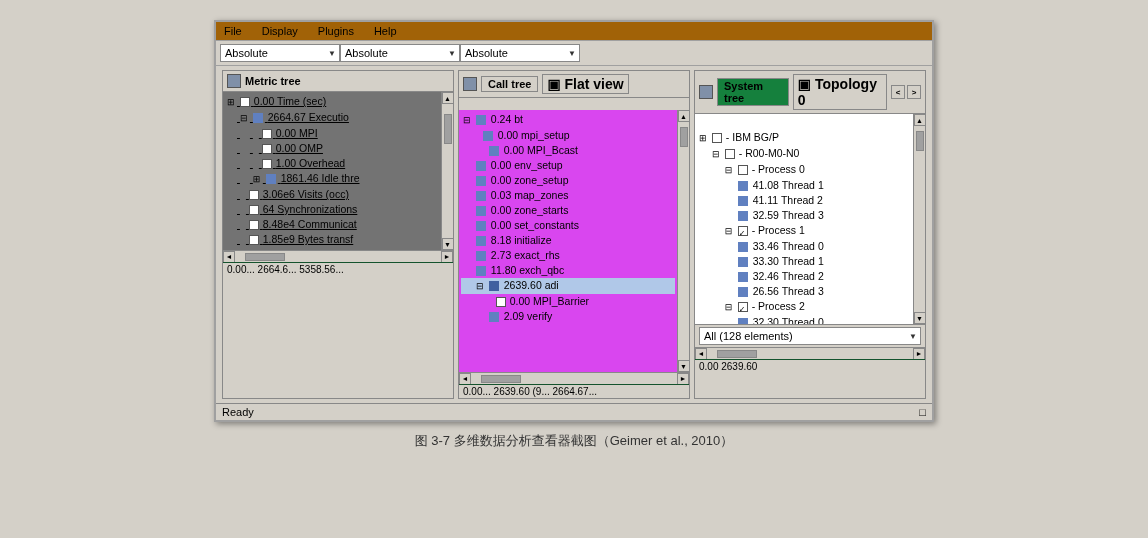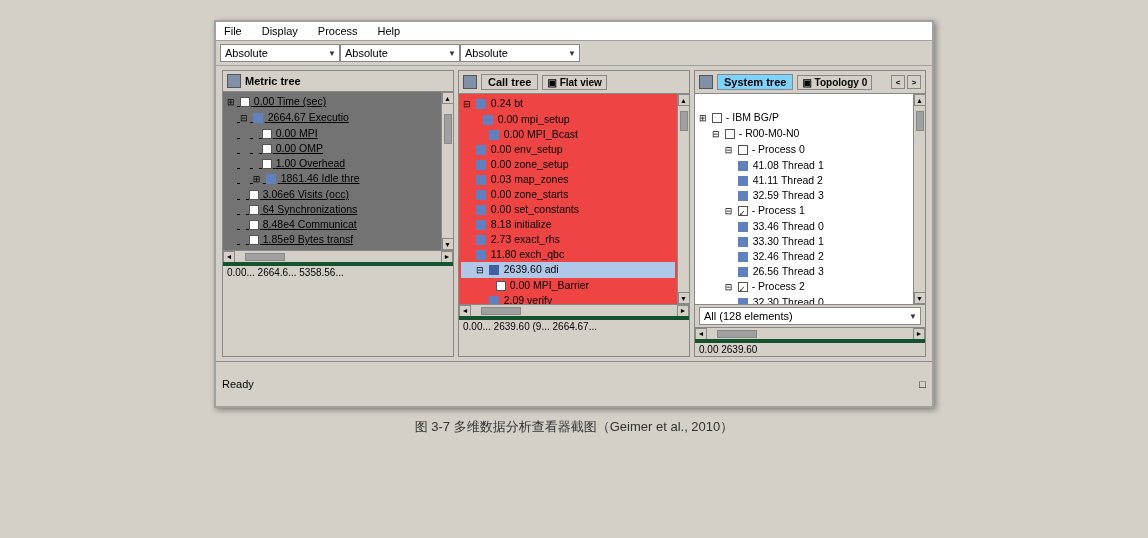--- a/index.html
+++ b/index.html
@@ -18,21 +18,21 @@
 
     .app-window {
       width: 720px;
       background: #d4d0c8;
       border: 2px solid #a0a0a0;
       box-shadow: 2px 2px 6px rgba(0,0,0,0.4);
     }
 
     
     .menu-bar {
-      background: #ffffff;
+      background: #a16207;
       border-bottom: 1px solid #a0a0a0;
       padding: 2px 4px;
       display: flex;
       gap: 12px;
     }
     .menu-item {
       cursor: pointer;
       padding: 1px 4px;
       font-size: 11px;
     }
@@ -103,21 +103,21 @@
       height: 14px;
       background: #888;
       display: inline-block;
       border: 1px solid #555;
       flex-shrink: 0;
     }
     .panel-header-btn {
       background: #d4d0c8;
       border: 1px solid #888;
       padding: 1px 4px;
-      font-size: 10px;
+      font-size: 14px;
       cursor: pointer;
     }
 
     
     .tree-node {
       white-space: nowrap;
       line-height: 15px;
       font-size: 10.5px;
       cursor: default;
       padding-left: 2px;
@@ -232,30 +232,30 @@
       border: 1px solid #888;
       position: absolute;
       left: 10px;
       top: 1px;
     }
 
     
     .app-statusbar {
       background: #d4d0c8;
       border-top: 1px solid #888;
-      padding: 16px 6px;
+      padding: 2px 6px;
       font-size: 11px;
       display: flex;
       align-items: center;
     }
 
     
     .value-bar {
       background: #d4d0c8;
-      border-top: 4px solid #14532d;
+      border-top: 1px solid #14532d;
       padding: 1px 4px;
       font-size: 10px;
       display: flex;
       justify-content: space-between;
     }
 
     .nav-btns {
       display: flex;
       gap: 2px;
       margin-left: auto;
@@ -280,21 +280,21 @@
     }
   </style>
 </head>
 <body>
 
 <div class="app-window">
 
   <div class="menu-bar">
     <span class="menu-item">File</span>
     <span class="menu-item">Display</span>
-    <span class="menu-item">Process</span>
+    <span class="menu-item">Plugins</span>
     <span class="menu-item">Help</span>
   </div>
 
   <div class="toolbar-row">
     <div class="dropdown-wrapper">
       <select>
         <option>Absolute</option>
         <option>Relative</option>
       </select>
     </div>
@@ -412,21 +412,21 @@
         <span>0.00...  2664.6...  5358.56...</span>
       </div>
     </div>
 
     <div class="panel" style="flex:1.1">
       <div class="panel-header">
         <span class="panel-header-icon" style="background:#8090a8;"></span>
         <span style="cursor:pointer; padding: 1px 6px;border:1px solid #888; background:#d4d0c8;">Call tree</span>
         <span class="panel-header-btn">▣ Flat view</span>
       </div>
-      <div style="position:relative; height:210px; overflow:hidden; background:#ef4444;">
+      <div style="position:relative; height:262px; overflow:hidden; background:#d946ef;margin-top:12px;">
         <div style="padding:2px 14px 2px 2px;">
           <div class="tree-node">
             <span class="tree-toggle">⊟</span>
             <span class="tree-icon-colored"></span>
             <span>0.24 bt</span>
           </div>
           <div class="tree-node">
             <span class="tree-indent"></span>
             <span class="tree-toggle" style="width:4px;"></span>
             <span class="tree-icon-colored"></span>
@@ -516,21 +516,21 @@
         <div class="scroll-h-btn">►</div>
       </div>
       <div class="value-bar">
         <span>0.00...  2639.60 (9...  2664.67...</span>
       </div>
     </div>
 
     <div class="panel" style="flex:1.1">
       <div class="panel-header">
         <span class="panel-header-icon" style="background:#8090a8;"></span>
-        <span style="cursor:pointer; padding:1px 6px; border:1px solid #888; background:#7dd3fc;">System tree</span>
+        <span style="cursor:pointer; padding:1px 6px; border:1px solid #888; background:#15803d;">System tree</span>
         <span class="panel-header-btn">▣ <span>Topology 0</span></span>
         <div class="nav-btns">
           <span class="nav-btn">&lt;</span>
           <span class="nav-btn">&gt;</span>
         </div>
       </div>
       <div style="position:relative; height:210px; overflow:hidden; background:white;">
         <div style="padding:16px 14px 2px 2px;">
           <div class="tree-node">
             <span class="tree-toggle">⊞</span>

